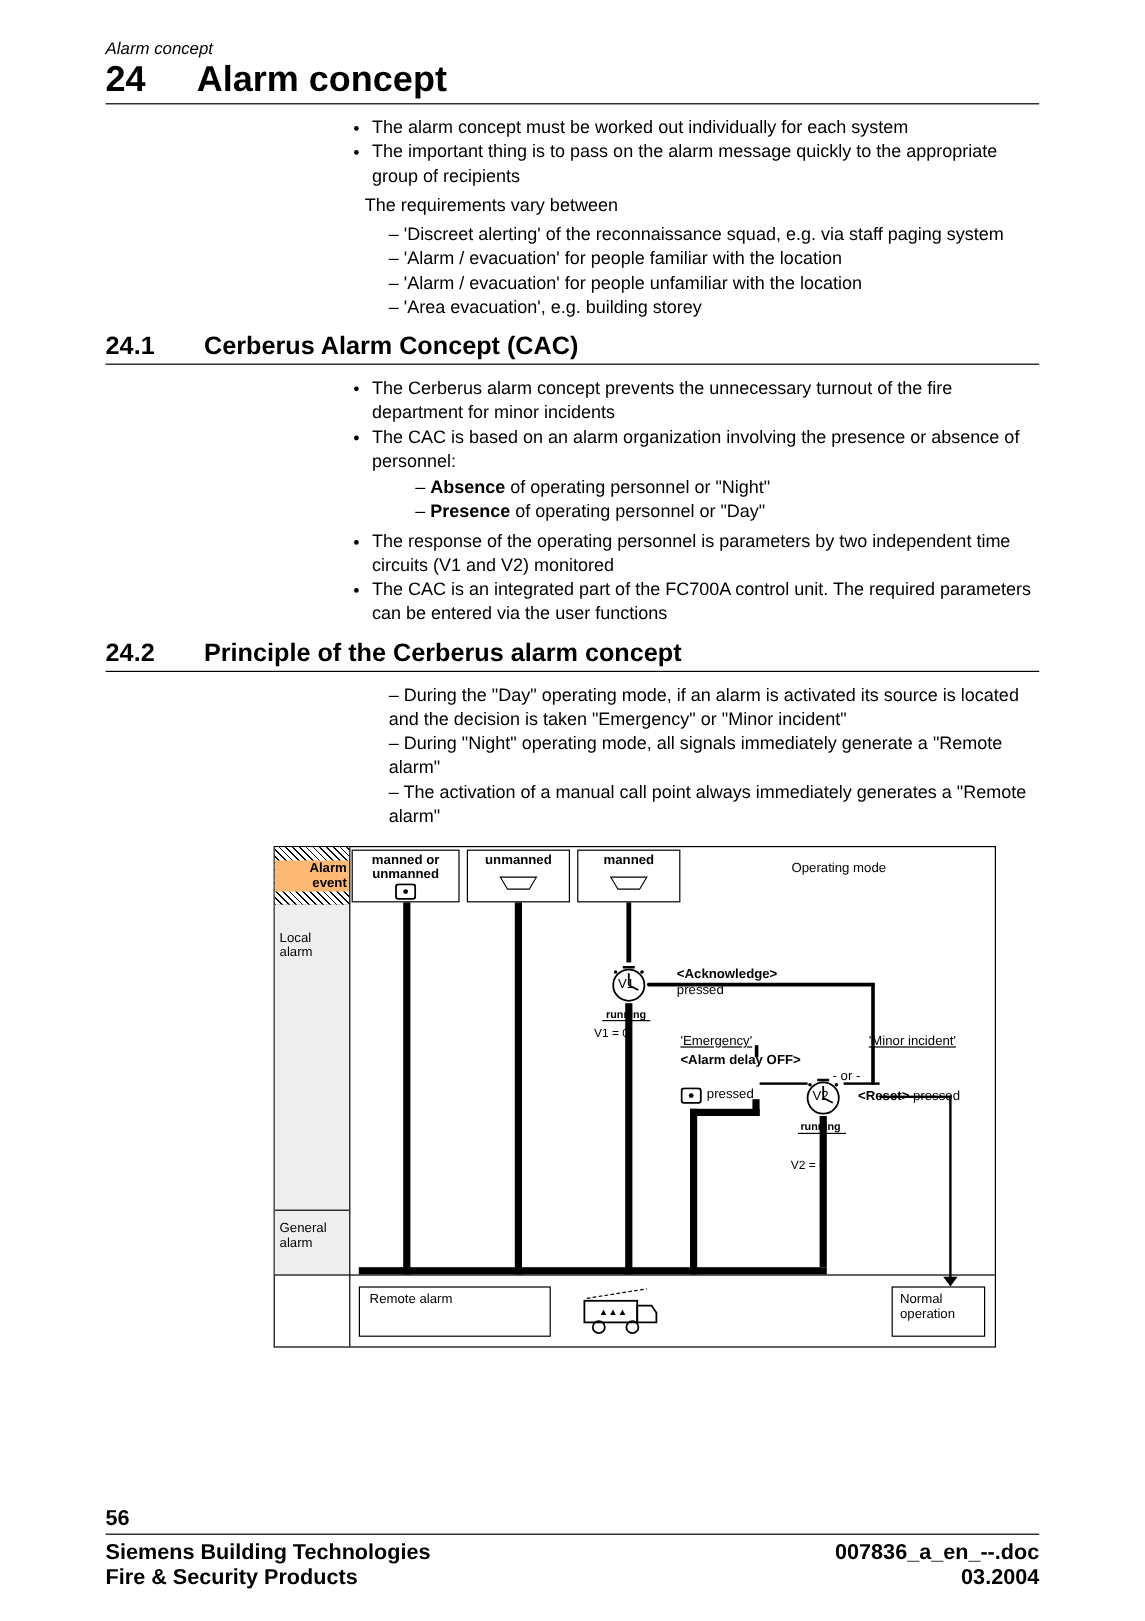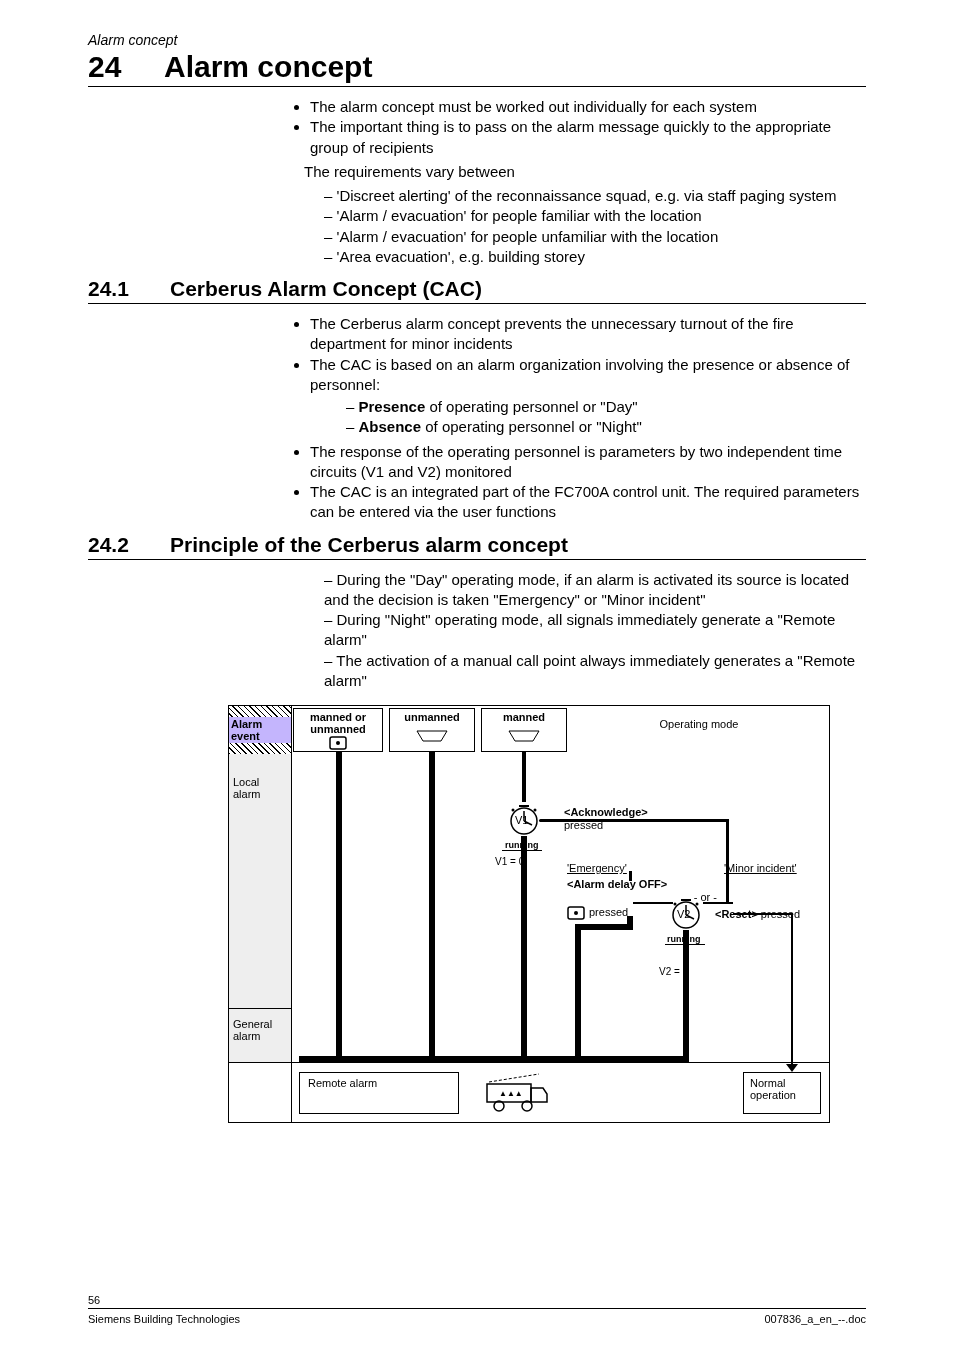--- a/index.html
+++ b/index.html
@@ -107,21 +107,22 @@
   }
   .d-line-v { position: absolute; background: #000; }
   .d-line-h { position: absolute; background: #000; }
 
   
   .footer {
     position: absolute;
     left: 88px;
     right: 88px;
     bottom: 26px;
-    font-size: 11px;
+    font-size: 18px;
+    font-weight: bold;
   }
   .footer .page-num {
     margin-bottom: 2px;
   }
   .footer hr { border: none; border-top: 1px solid #000; margin: 0 0 4px 0; }
   .footer-row {
     display: flex;
     justify-content: space-between;
   }
 </style>
@@ -156,22 +157,22 @@
     <span>Cerberus Alarm Concept (CAC)</span>
   </h2>
   <hr class="rule">
 
   <div class="body-block">
     <ul class="bullets">
       <li>The Cerberus alarm concept prevents the unnecessary turnout of the fire department for minor incidents</li>
       <li>
         <span>The CAC is based on an alarm organization involving the presence or absence of personnel:</span>
         <ul class="nested-dashes">
+          <li><b>Absence</b><span> of operating personnel or "Night"</span></li>
           <li><b>Presence</b><span> of operating personnel or "Day"</span></li>
-          <li><b>Absence</b><span> of operating personnel or "Night"</span></li>
         </ul>
       </li>
       <li>The response of the operating personnel is parameters by two independent time circuits  (V1 and V2) monitored</li>
       <li>The CAC is an integrated part of the FC700A control unit. The required parameters can be entered via the user functions</li>
     </ul>
   </div>
 
   <h2>
     <span class="num">24.2</span>
     <span>Principle of the Cerberus alarm concept</span>
@@ -184,21 +185,21 @@
       <li>During "Night" operating mode, all signals immediately generate a  "Remote alarm"</li>
       <li>The activation of a manual call point always immediately generates a "Remote alarm"</li>
     </ul>
   </div>
 
   <div class="diagram-wrap">
     <div class="diagram">
 
       <div class="d-cell d-hatched" style="left:0;top:0;width:62px;height:48px;"></div>
       <div class="d-cell" style="left:0;top:0;width:62px;height:48px;display:flex;align-items:center;justify-content:center;">
-        <div style="background:#c4b5fd;padding:1px 2px;font-weight:bold;line-height:1.1;text-align:left;">Alarm event</div>
+        <div style="background:#fdba74;padding:1px 2px;font-weight:bold;line-height:1.1;text-align:right;">Alarm event</div>
       </div>
       <div class="d-cell d-border" style="left:64px;top:2px;width:90px;height:44px;text-align:center;font-weight:bold;line-height:1.1;padding-top:2px;">
         <div>manned or unmanned</div>
         <svg width="18" height="16" viewBox="0 0 18 16" style="margin-top:1px;">
             <rect x="1" y="1" width="16" height="12" fill="none" stroke="#000" stroke-width="1.5" rx="2"></rect>
             <circle cx="9" cy="7" r="2" fill="#000"></circle>
           </svg>
       </div>
       <div class="d-cell d-border" style="left:160px;top:2px;width:86px;height:44px;text-align:center;font-weight:bold;padding-top:2px;">
         <div>unmanned</div>
@@ -314,13 +315,17 @@
   </div>
 </div>
 
 <div class="footer">
   <div class="page-num">56</div>
   <hr>
   <div class="footer-row">
     <span>Siemens Building Technologies</span>
     <span>007836_a_en_--.doc</span>
   </div>
+  <div class="footer-row">
+    <span>Fire &amp; Security Products</span>
+    <span>03.2004</span>
+  </div>
 </div>
 
 </body></html>

